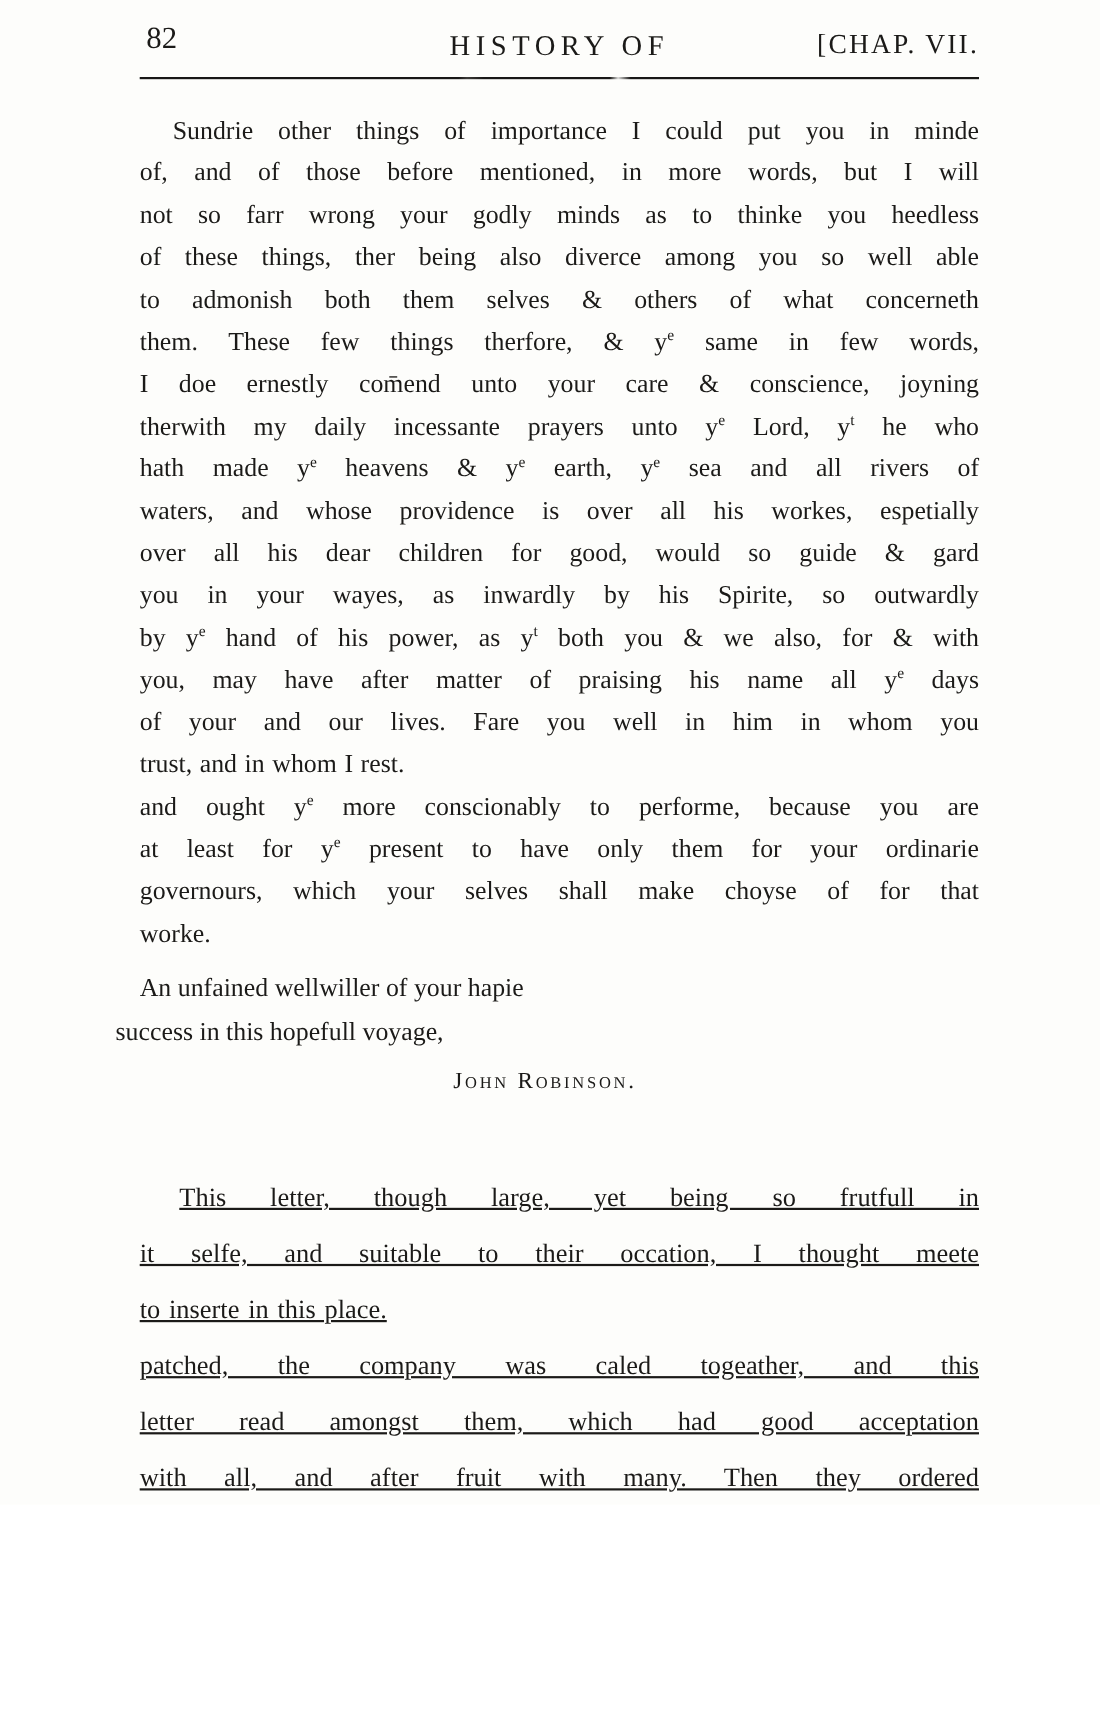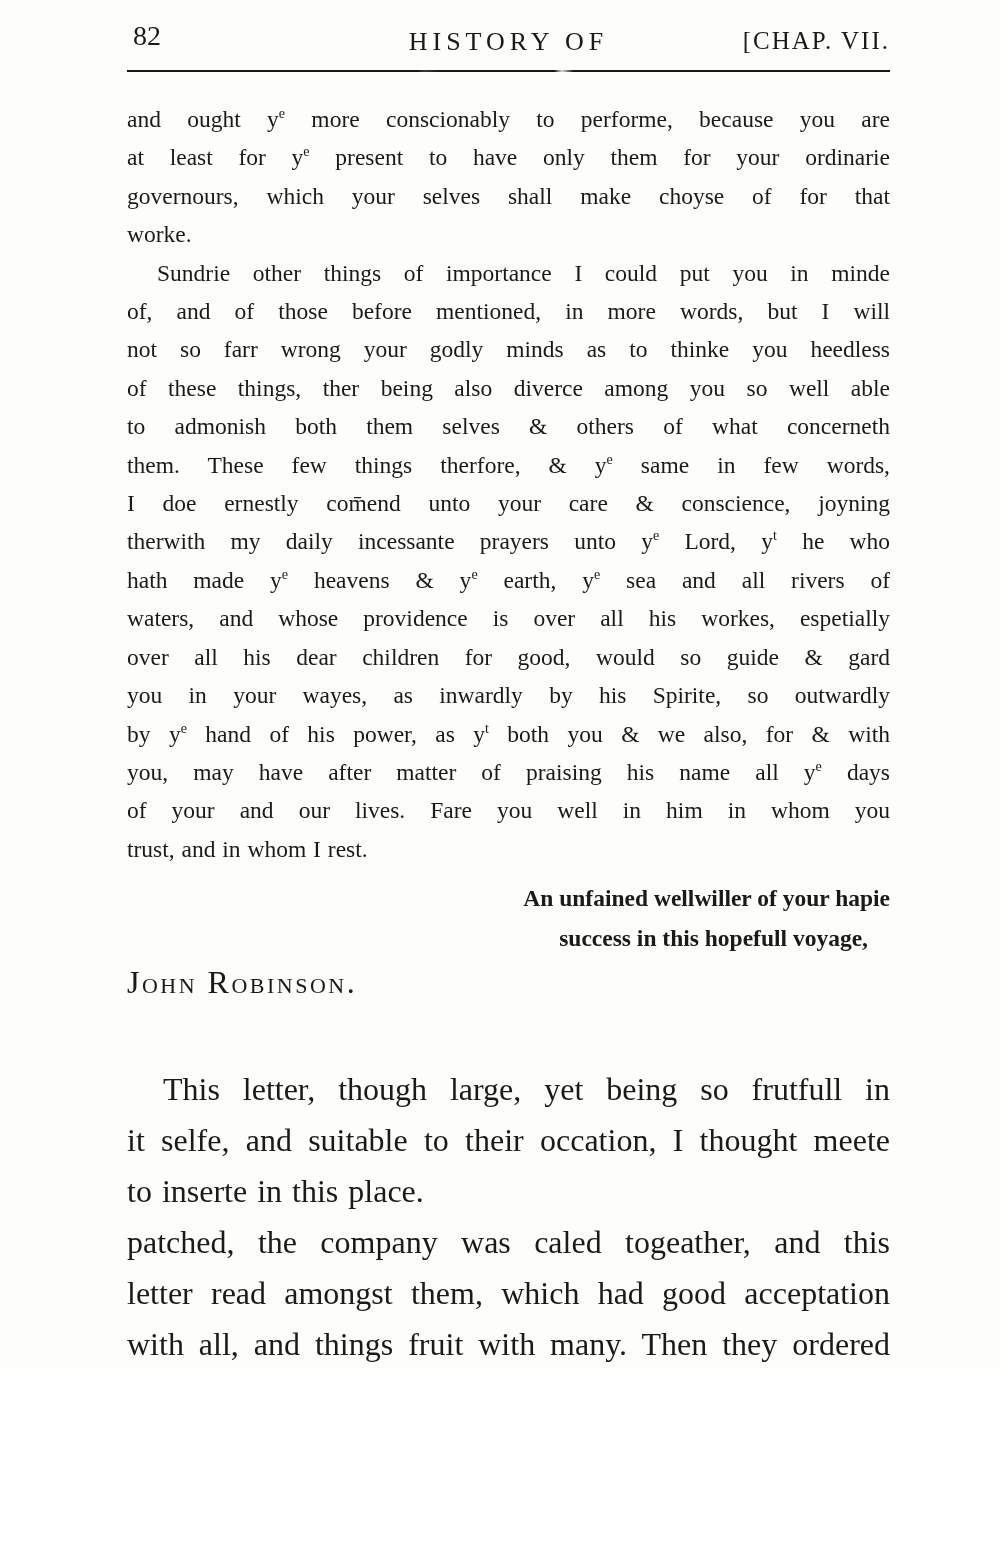--- a/index.html
+++ b/index.html
@@ -34,85 +34,85 @@
       #181716 0%, #181716 38%, #3c3a38 39%, #181716 41%,
       #181716 56%, rgba(24,23,22,0.15) 57%, #181716 58.5%, #181716 100%);
   }
   .letter { margin-top: 28px; font-size: 23.5px; line-height: 38.4px; word-spacing: 1px; }
   .line { text-align: justify; text-align-last: justify; }
   .line.first { text-indent: 30px; }
   .line.last  { text-align-last: left; }
   sup { font-size: 60%; line-height: 0; vertical-align: super; letter-spacing: 0; }
 
   .signature { margin-top: 10px; font-size: 23.5px; line-height: 40px; }
-  .sig-center { text-align: right; font-weight: bold; }
+  .sig-center { text-align: left; }
   .sig-shift  { transform: translateX(-22px); }
   .sig-name {
-    text-align: left; padding-right: 26px; margin-top: 4px;
-    font-variant: small-caps; letter-spacing: 2.5px; font-size: 32px;
+    text-align: center; padding-right: 26px; margin-top: 4px;
+    font-variant: small-caps; letter-spacing: 2.5px; font-size: 21px;
   }
 
-  .narrative { margin-top: 62px; font-size: 32px; line-height: 51px; word-spacing: 2px; }
+  .narrative { margin-top: 62px; font-size: 24px; line-height: 51px; word-spacing: 2px; text-decoration: underline; }
   .narrative .line.first { text-indent: 36px; }
 </style>
 </head>
 <body>
 
 <div class="page">
   <div class="content">
 
     <div class="header">
       <span class="page-num">82</span>
       <span class="running-title">HISTORY OF</span>
       <span class="chap-ref">[CHAP. VII.</span>
     </div>
 
     <div class="rule"></div>
 
     <div class="letter" id="letter-block">
         <div class="para">
-          <div class="line">and ought y<sup>e</sup> more conscionably to performe, because you are</div>
-          <div class="line">at least for y<sup>e</sup> present to have only them for your ordinarie</div>
-          <div class="line">governours, which your selves shall make choyse of for that</div>
-          <div class="line last">worke.</div>
-        </div>
-        <div class="para">
           <div class="line first">Sundrie other things of importance I could put you in minde</div>
           <div class="line">of, and of those before mentioned, in more words, but I will</div>
           <div class="line">not so farr wrong your godly minds as to thinke you heedless</div>
           <div class="line">of these things, ther being also diverce among you so well able</div>
           <div class="line">to admonish both them selves &amp; others of what concerneth</div>
           <div class="line">them.  These few things therfore, &amp; y<sup>e</sup> same in few words,</div>
           <div class="line">I doe ernestly com̄end unto your care &amp; conscience, joyning</div>
           <div class="line">therwith my daily incessante prayers unto y<sup>e</sup> Lord, y<sup>t</sup> he who</div>
           <div class="line">hath made y<sup>e</sup> heavens &amp; y<sup>e</sup> earth, y<sup>e</sup> sea and all rivers of</div>
           <div class="line">waters, and whose providence is over all his workes, espetially</div>
           <div class="line">over all his dear children for good, would so guide &amp; gard</div>
           <div class="line">you in your wayes, as inwardly by his Spirite, so outwardly</div>
           <div class="line">by y<sup>e</sup> hand of his power, as y<sup>t</sup> both you &amp; we also, for &amp; with</div>
           <div class="line">you, may have after matter of praising his name all y<sup>e</sup> days</div>
           <div class="line">of your and our lives.  Fare you well in him in whom you</div>
           <div class="line last">trust, and in whom I rest.</div>
+        </div>
+        <div class="para">
+          <div class="line">and ought y<sup>e</sup> more conscionably to performe, because you are</div>
+          <div class="line">at least for y<sup>e</sup> present to have only them for your ordinarie</div>
+          <div class="line">governours, which your selves shall make choyse of for that</div>
+          <div class="line last">worke.</div>
         </div>
       </div>
 
     <div class="signature">
       <div class="sig-center">An unfained wellwiller of your hapie</div>
       <div class="sig-center sig-shift">success in this hopefull voyage,</div>
       <div class="sig-name">John Robinson.</div>
     </div>
 
     <div class="narrative" id="narrative-block">
         <div class="para">
           <div class="line first">This letter, though large, yet being so frutfull in</div>
           <div class="line">it selfe, and suitable to their occation, I thought meete</div>
           <div class="line last">to inserte in this place.</div>
         </div>
         <div class="para">
           <div class="line">patched, the company was caled togeather, and this</div>
           <div class="line">letter read amongst them, which had good acceptation</div>
-          <div class="line">with all, and things fruit with many.  Then they ordered</div>
+          <div class="line">with all, and after fruit with many.  Then they ordered</div>
           <div class="line">&amp; distributed their company for either shipe, as they</div>
         </div>
       </div>
 
   </div>
 </div>
 
 </body></html>

